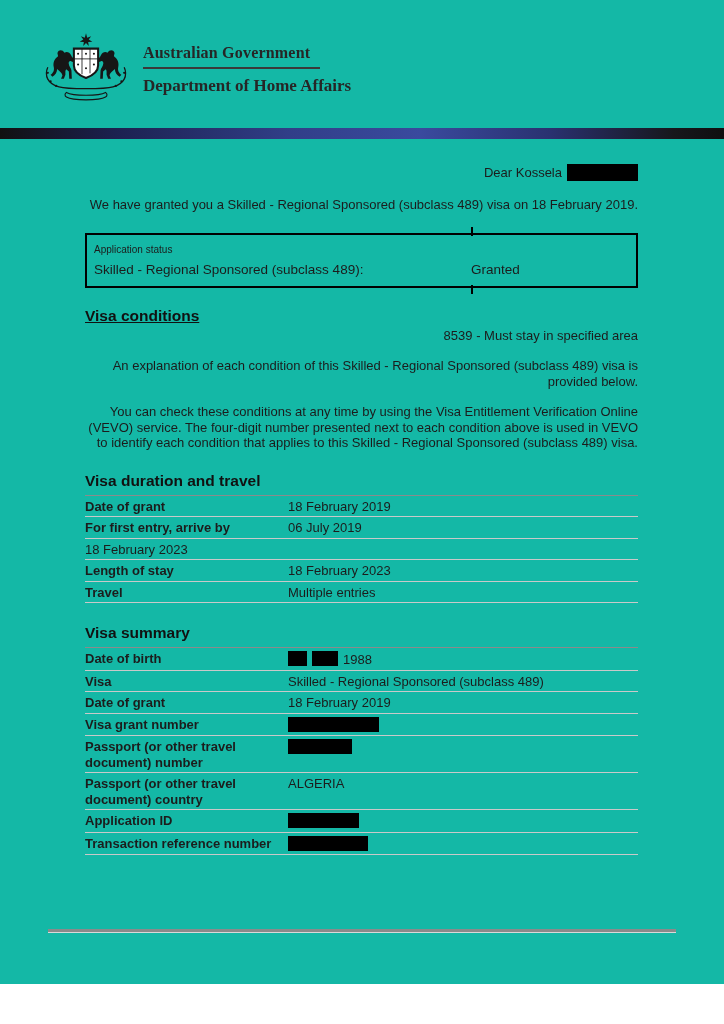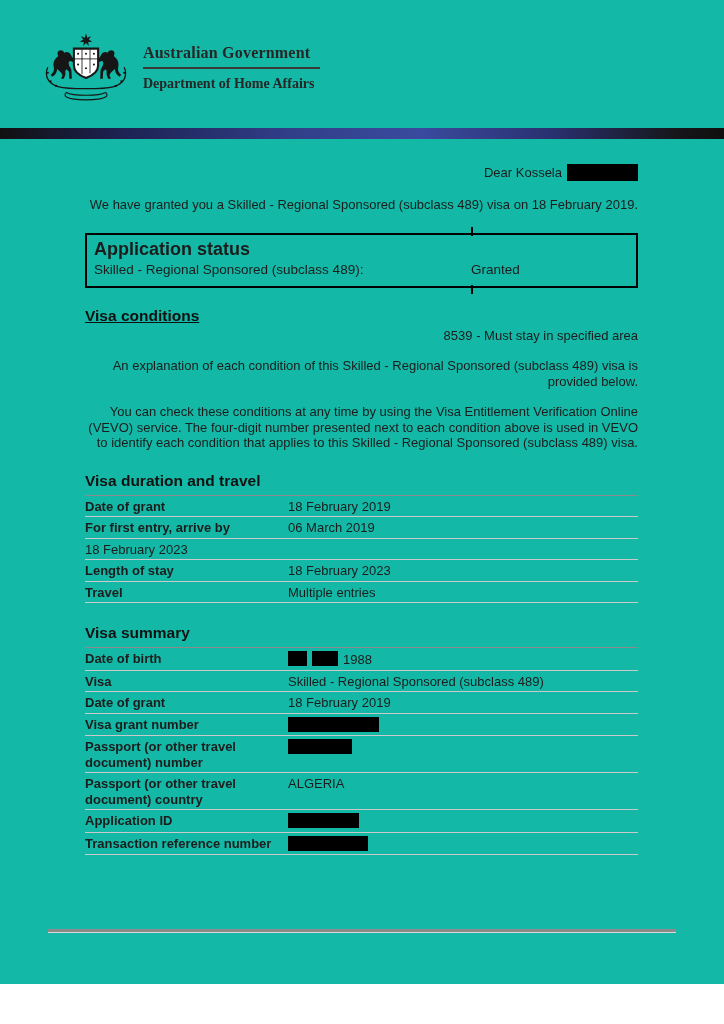--- a/index.html
+++ b/index.html
@@ -7,34 +7,34 @@
     position:relative;width:724px;height:984px;background:#14b8a6;
     font-family:"Liberation Sans","DejaVu Sans",sans-serif;color:#1c1c1c;
     overflow:hidden;
   }
   
   .letterhead{display:flex;align-items:flex-start;padding:30px 0 0 38px;}
   .crest-logo{width:96px;height:82px;flex:none;}
   .crest-text{margin-left:9px;padding-top:14px;font-family:"Liberation Serif","DejaVu Serif",serif;font-weight:bold;color:#262626;}
   .gov-title{font-size:16px;letter-spacing:.2px;}
   .crest-divider{width:177px;border:0;border-top:2px solid #3a3a3a;margin:5px 0 7px 0;}
-  .dept-title{font-size:14px;}
+  .dept-title{font-size:17px;}
   .gradient-bar{
     position:absolute;left:0;top:128px;width:724px;height:11px;
     background:linear-gradient(90deg,#111111 0%,#1c2150 16%,#313e88 40%,#3a4a9e 58%,#2a3170 76%,#17171c 93%,#0f0f0f 100%);
   }
   
   .content{position:absolute;left:85px;top:164px;width:553px;font-size:13px;line-height:15.5px;}
   p{margin:0;text-align:right;}
   .greeting{margin-bottom:16px;}
   .redact{display:inline-block;height:15px;background:#000;vertical-align:-2px;}
   .greeting .redact{height:17px;margin-left:5px;vertical-align:-4px;}
   
   .status-box{position:relative;border:2.5px solid #000;margin-top:20px;padding:5px 8px 7px 7px;}
-  .status-title{font-weight:bold;font-size:18px;line-height:19px;}
+  .status-title{font-weight:normal;font-size:10px;line-height:19px;}
   .status-row{font-size:13.5px;line-height:18px;margin-top:2px;}
   .sr-label{display:inline-block;width:377px;}
   .sr-value{font-weight:normal;}
   .tick{position:absolute;left:384px;width:1.5px;height:9px;background:#000;}
   .tick-top{top:-8px;}
   .tick-bottom{bottom:-8px;}
   
   h2{font-size:15.5px;line-height:18px;font-weight:bold;color:#111;margin:0;}
   .h-conditions{margin-top:19px;text-decoration:underline;}
   .cond-line{margin-top:3px;}
@@ -114,21 +114,21 @@
     <p class="para">You can check these conditions at any time by using the Visa Entitlement Verification Online (VEVO) service. The four-digit number presented next to each condition above is used in VEVO to identify each condition that applies to this Skilled - Regional Sponsored (subclass 489) visa.</p>
 
     <h2 class="h-duration">Visa duration and travel</h2>
     <div class="data-table" data-table="visa_duration.rows">
         <div class="t-row">
           <div class="t-label">Date of grant</div>
           <div class="t-value"><span>18 February 2019</span></div>
         </div>
         <div class="t-row">
           <div class="t-label">For first entry, arrive by</div>
-          <div class="t-value"><span>06 March 2019</span></div>
+          <div class="t-value"><span>06 July 2019</span></div>
         </div>
         <div class="t-row">
           <div class="t-value"><span>18 February 2023</span></div>
         </div>
         <div class="t-row">
           <div class="t-label">Length of stay</div>
           <div class="t-value"><span>18 February 2023</span></div>
         </div>
         <div class="t-row">
           <div class="t-label">Travel</div>

